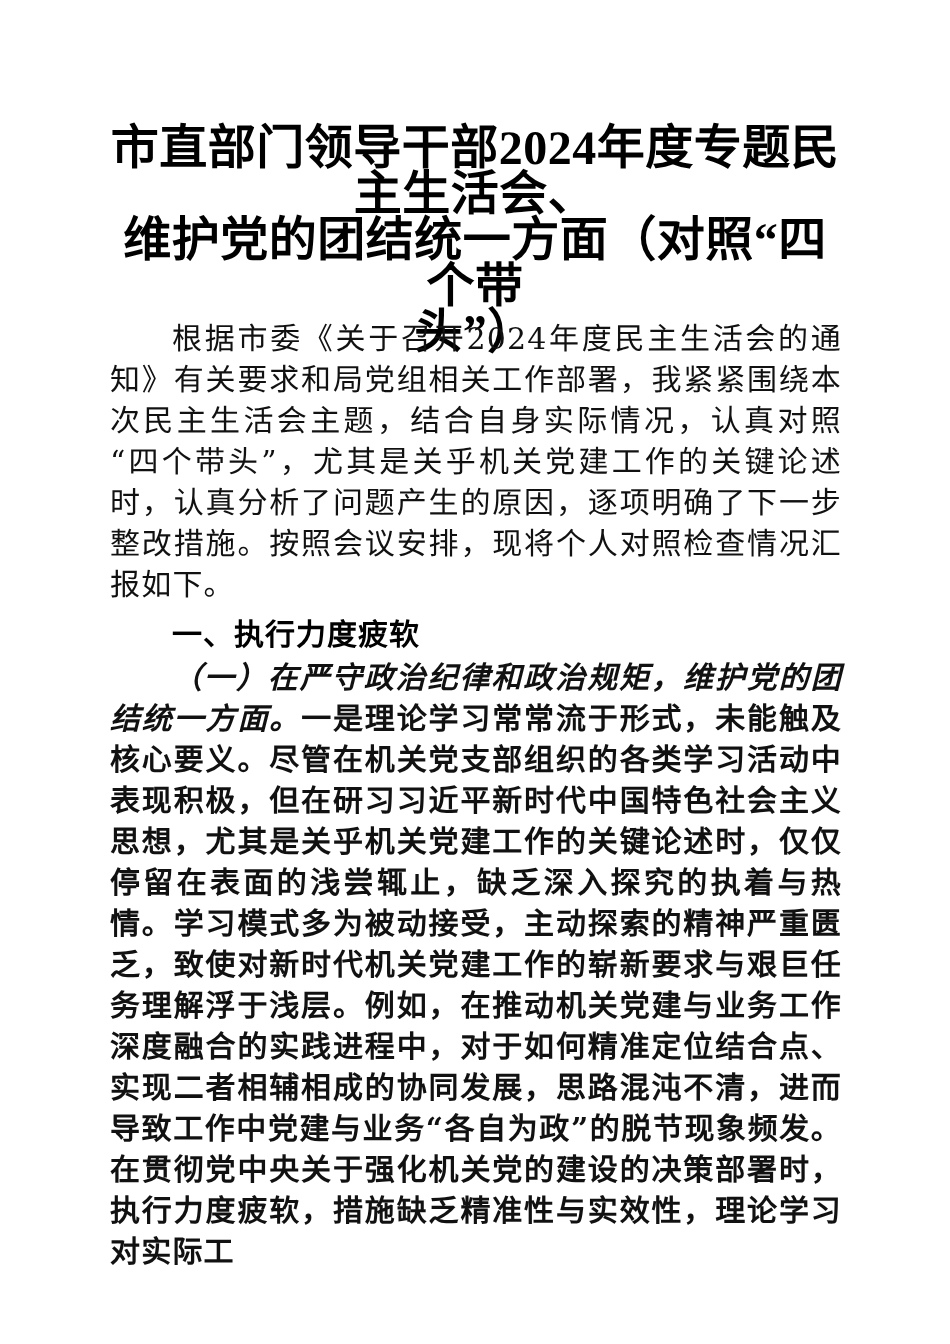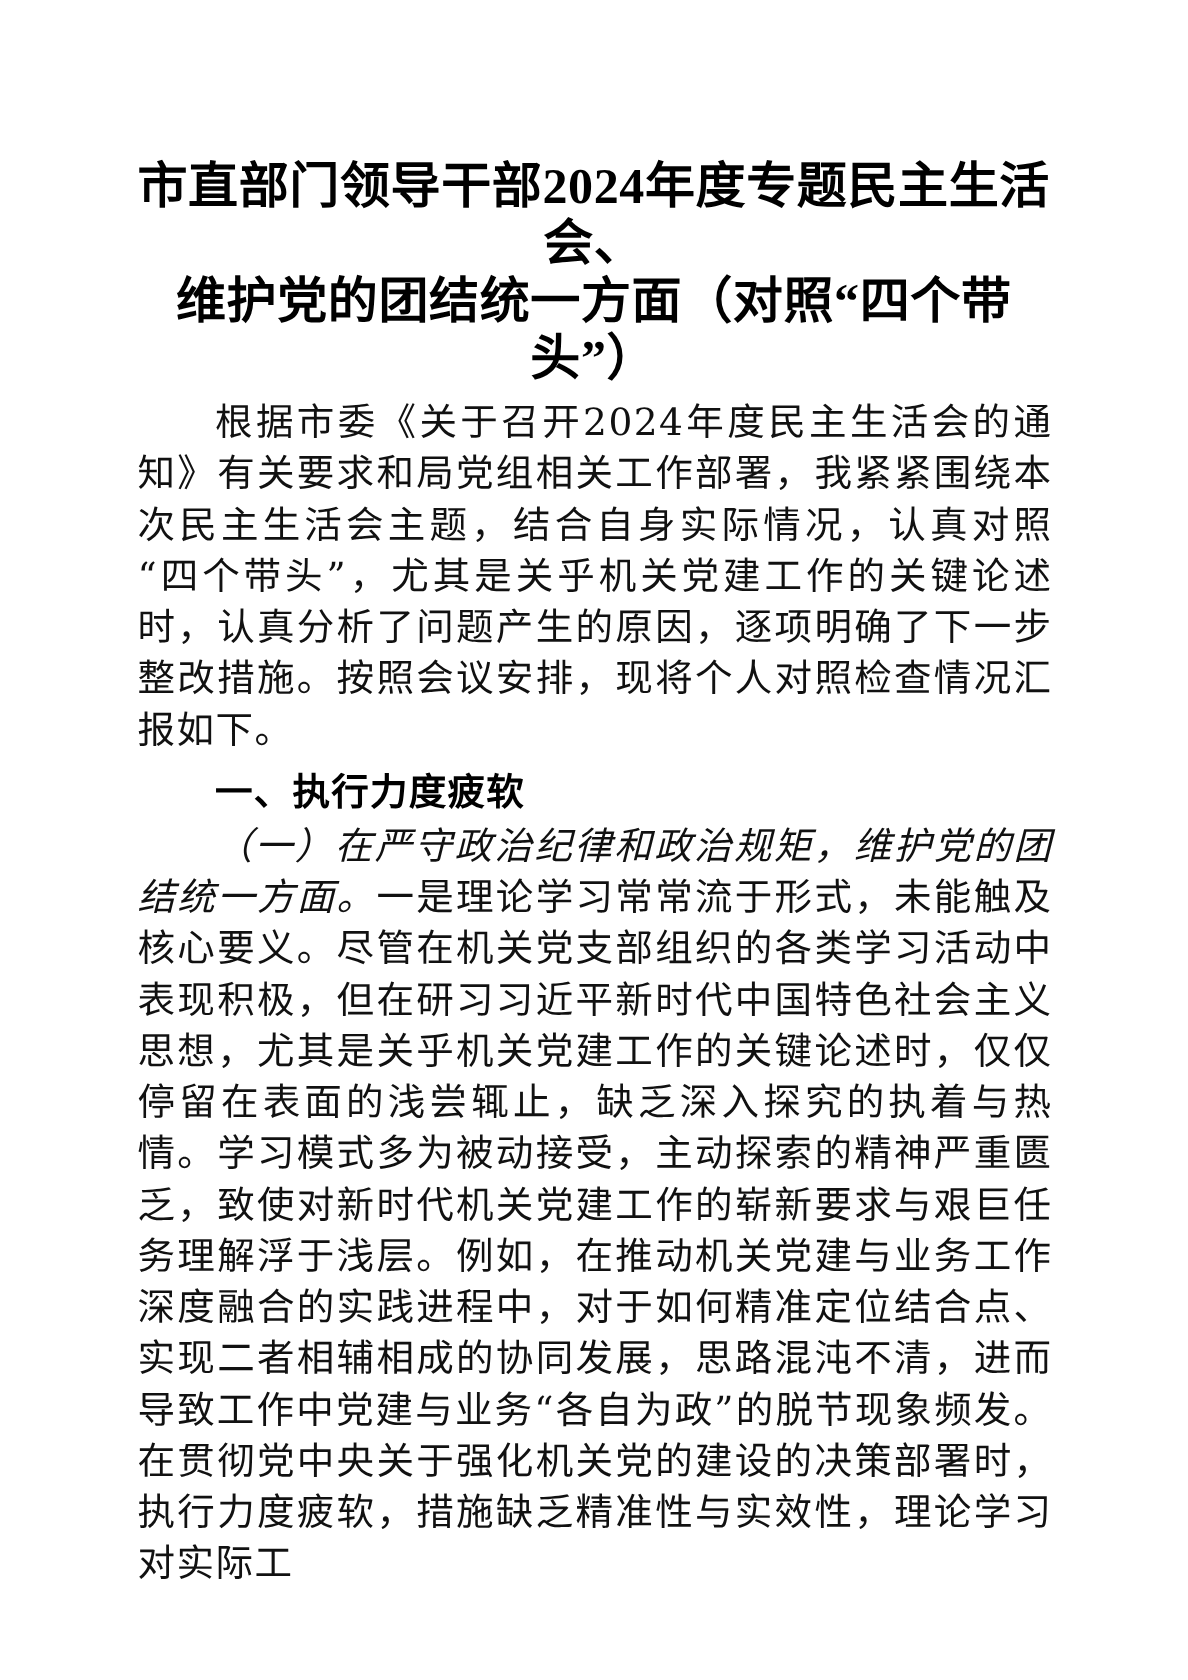--- a/index.html
+++ b/index.html
@@ -28,21 +28,21 @@
 
   
   .doc-title {
     position: absolute;
     left: 110px;
     top: 126px;
     width: 730px;
     text-align: center;
     font-family: "Liberation Serif", "DejaVu Serif", serif;
     font-weight: 700;
-    font-size: 40px;
+    font-size: 48px;
     line-height: 46px;
     letter-spacing: 0.5px;
     color: #000;
     text-rendering: geometricPrecision;
   }
 
   
   .body-block {
     position: absolute;
     left: 110px;
@@ -71,27 +71,27 @@
     font-size: 30px;
     line-height: 44px;
     font-weight: 700;
     text-indent: 62px;
     letter-spacing: 1px;
     color: #000;
   }
 
   
   .heading-2 {
-    font-weight: 400;
+    font-weight: 700;
     font-style: italic;
     font-family: "DejaVu Serif", "Liberation Serif", serif;
   }
 
   .para-tail {
-    font-weight: 400;
+    font-weight: 700;
     font-style: normal;
   }
 </style>
 </head>
 <body>
 
 <div class="page">
 
   <div class="doc-title">
     <div>市直部门领导干部2024年度专题民主生活会、</div>

